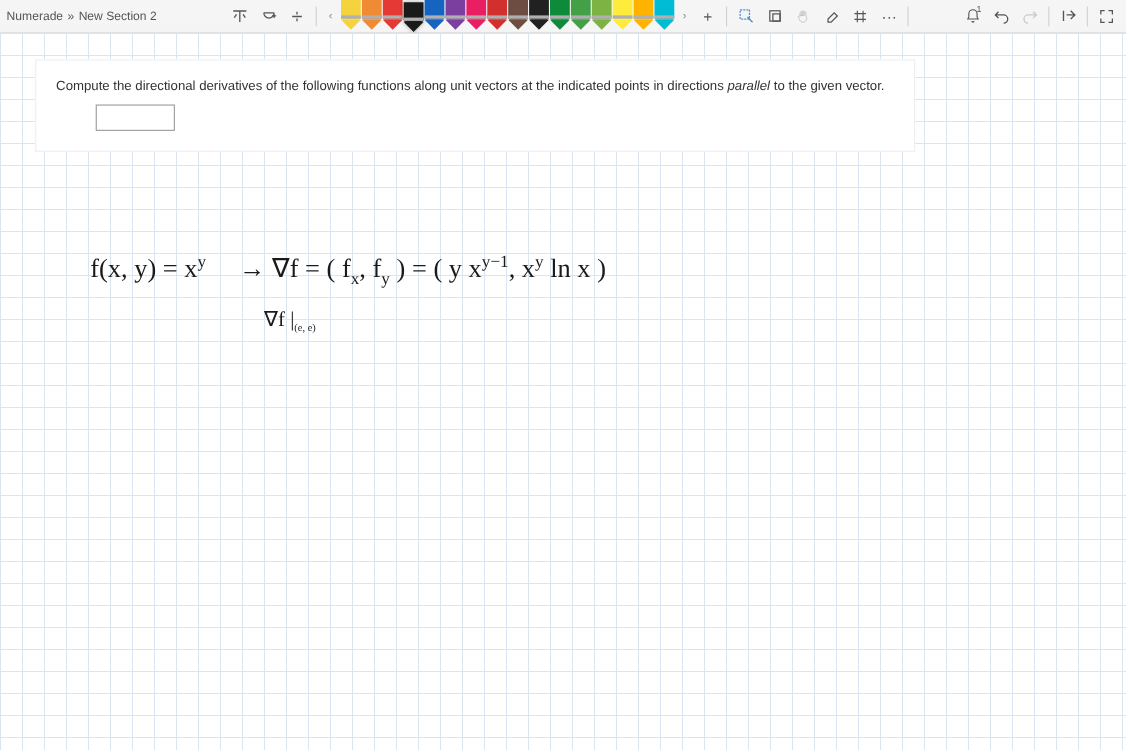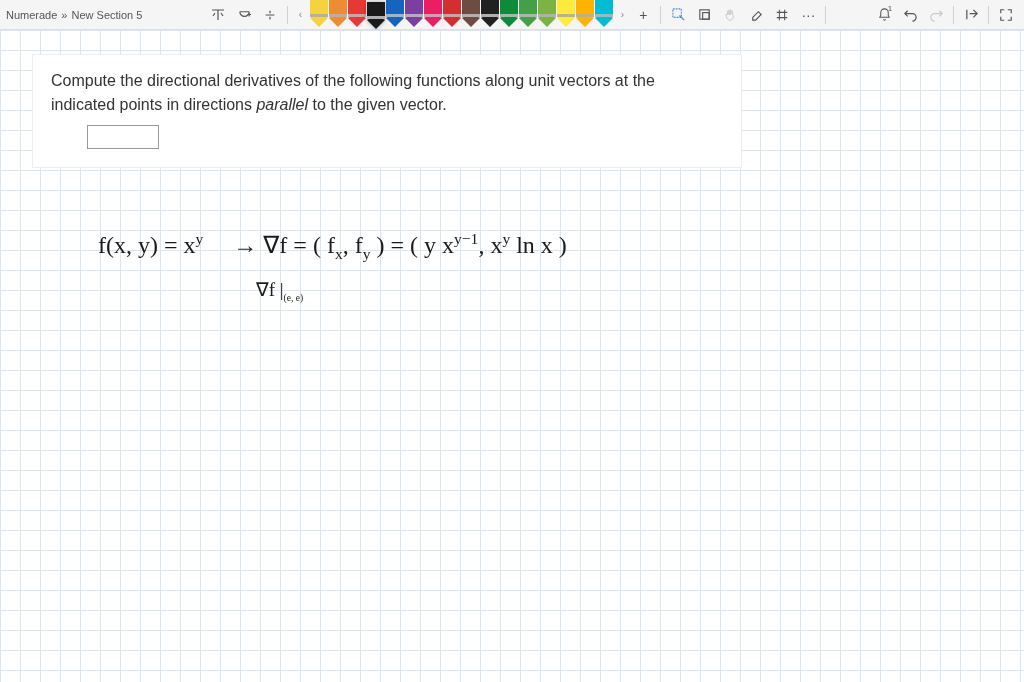--- a/index.html
+++ b/index.html
@@ -110,25 +110,25 @@
       background-image:
         linear-gradient(#d9e6f2 1px, transparent 1px),
         linear-gradient(90deg, #d9e6f2 1px, transparent 1px);
       background-size: 20px 20px;
     }
 
     .question-card {
       position: absolute;
       left: 32px;
       top: 24px;
-      width: 710px;
+      width: 800px;
       background: #ffffff;
       border: 1px solid #eee;
       padding: 14px 18px 18px 18px;
-      font-size: 16px;
+      font-size: 12px;
       color: #333;
     }
     .question-text { line-height: 1.5; }
     .question-text i { font-style: italic; }
     .question-sub {
       margin-top: 10px;
       margin-left: 16px;
     }
     .answer-box {
       margin-top: 8px;
@@ -147,21 +147,20 @@
       font-family: "Segoe Script", "Comic Sans MS", cursive;
       color: #0d8a3a;
       position: absolute;
       white-space: nowrap;
     }
     .hand-black {
       font-family: "Segoe Script", "Comic Sans MS", cursive;
       color: #1a1a1a;
       position: absolute;
       white-space: nowrap;
-      padding-left: 16px;
     }
     .sub { font-size: 0.65em; vertical-align: sub; }
     .sup { font-size: 0.65em; vertical-align: super; }
     .bar-over {
       display: inline-block;
       position: relative;
     }
     .bar-over::after {
       content: "→";
       position: absolute;
@@ -171,21 +170,21 @@
       color: inherit;
     }
   </style>
 </head>
 <body>
 
 <div class="toolbar">
   <div class="breadcrumb">
     <a>Numerade</a>
     <span>»</span>
-    <span>New Section 5</span>
+    <span>New Section 2</span>
   </div>
 
   <div style="width:50px"></div>
 
   <div class="tool-btn">
     <svg width="16" height="16" viewBox="0 0 16 16">
         <path d="M2 3h12M8 3v10M5 6l-2 3M11 6l2 3" stroke="#555" stroke-width="1.2" fill="none"></path>
       </svg>
   </div>
   <div class="tool-btn">

